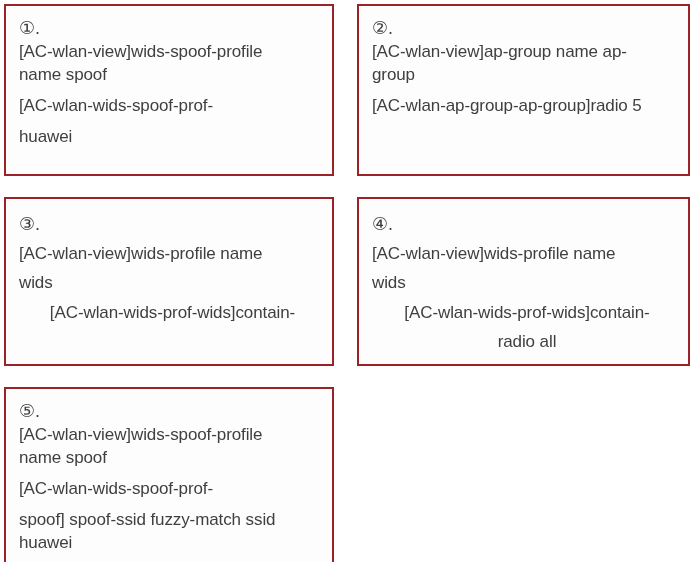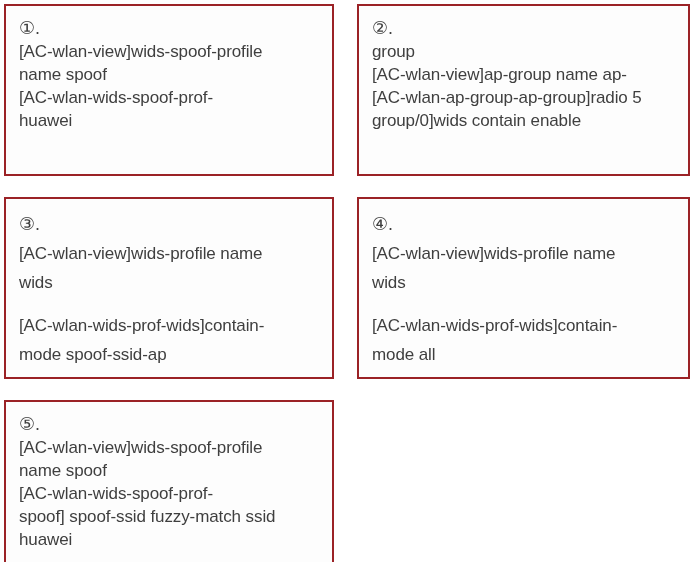--- a/index.html
+++ b/index.html
@@ -30,23 +30,23 @@
   .h-mid    { min-height: 163px; }
   .h-bottom { min-height: 166px; }
   .line {
     font-size: 17px;
     line-height: 23px;
     letter-spacing: -0.1px;
     color: #3f3f3f;
     white-space: nowrap;
   }
   .num { font-size: 18px; }
-  .para + .para { }
+  .para + .para { margin-top: 8px; }
   .loose .line { line-height: 29px; }
-  .loose .para + .para { margin-top: 14px; }
+  .loose .para + .para { margin-top: 1px; text-align: center; }
 </style>
 </head>
 <body>
 
 <div class="page">
   <div class="grid">
 
     <div class="box h-tall">
       <div class="line num">①.</div>
       <div class="para">
@@ -57,52 +57,48 @@
         <div class="line">[AC-wlan-wids-spoof-prof-</div>
       </div>
       <div class="para">
         <div class="line">huawei</div>
       </div>
     </div>
 
     <div class="box h-tall">
       <div class="line num">②.</div>
       <div class="para">
+        <div class="line">[AC-wlan-view]ap-group name ap-</div>
         <div class="line">group</div>
-        <div class="line">[AC-wlan-view]ap-group name ap-</div>
       </div>
       <div class="para">
         <div class="line">[AC-wlan-ap-group-ap-group]radio 5</div>
-      </div>
-      <div class="para">
-        <div class="line">group/0]wids contain enable</div>
       </div>
     </div>
 
     <div class="box h-mid loose">
       <div class="line num">③.</div>
       <div class="para">
         <div class="line">[AC-wlan-view]wids-profile name</div>
         <div class="line">wids</div>
       </div>
       <div class="para">
         <div class="line">[AC-wlan-wids-prof-wids]contain-</div>
-        <div class="line">mode spoof-ssid-ap</div>
       </div>
     </div>
 
     <div class="box h-mid loose">
       <div class="line num">④.</div>
       <div class="para">
         <div class="line">[AC-wlan-view]wids-profile name</div>
         <div class="line">wids</div>
       </div>
       <div class="para">
         <div class="line">[AC-wlan-wids-prof-wids]contain-</div>
-        <div class="line">mode all</div>
+        <div class="line">radio all</div>
       </div>
     </div>
 
     <div class="box h-bottom">
       <div class="line num">⑤.</div>
       <div class="para">
         <div class="line">[AC-wlan-view]wids-spoof-profile</div>
         <div class="line">name spoof</div>
       </div>
       <div class="para">

